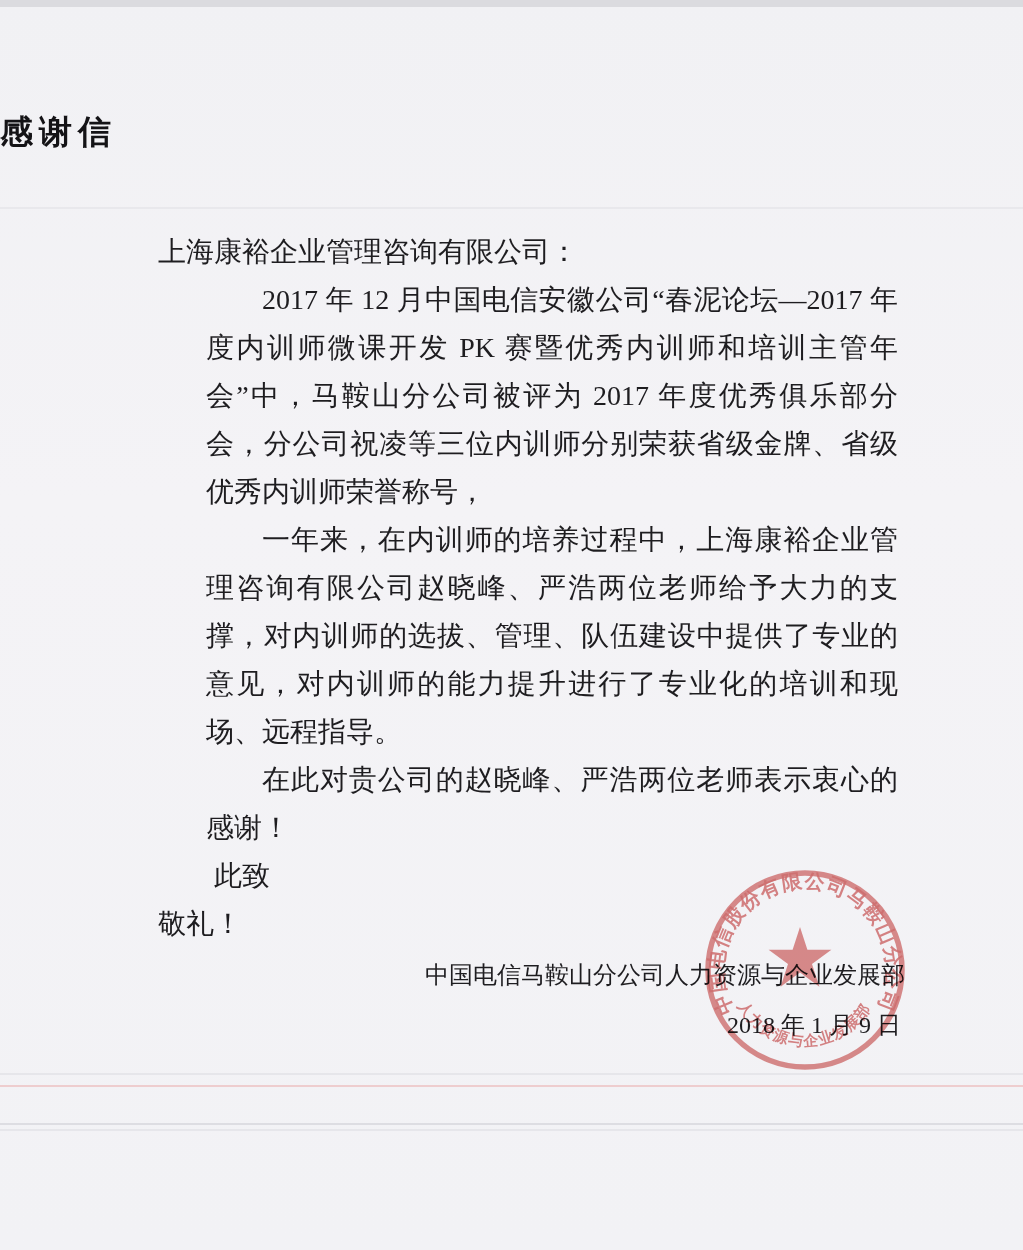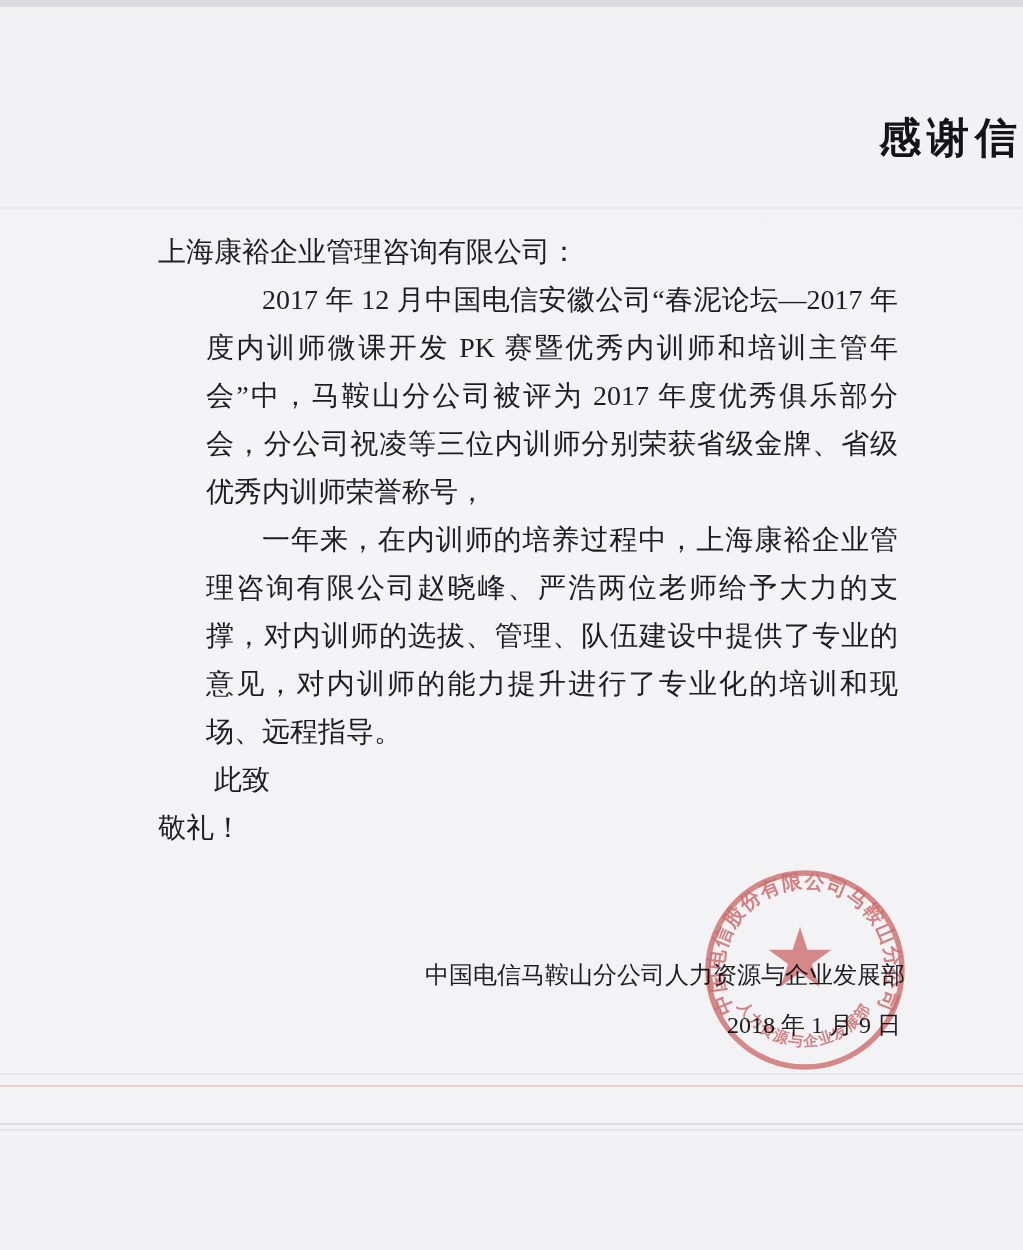--- a/index.html
+++ b/index.html
@@ -21,24 +21,24 @@
   .scan-line { position: absolute; left: 0; width: 100%; height: 2px; }
   .scan-line.l1 { top: 207px; background: rgba(214,214,220,0.35); }
   .scan-line.l2 { top: 1073px; background: rgba(216,216,222,0.45); }
   .scan-line.l3 { top: 1085px; background: rgba(233,160,160,0.45); }
   .scan-line.l4 { top: 1123px; background: rgba(206,206,214,0.6); }
   .scan-line.l5 { top: 1129px; background: rgba(214,214,222,0.45); }
 
   .letter-title {
     position: absolute;
     top: 110px; left: 0; right: 0;
-    text-align: right;
+    text-align: left;
     font-family: "Liberation Sans", sans-serif;
     font-weight: 700;
-    font-size: 42px;
+    font-size: 33px;
     letter-spacing: 6px;
     color: #141316;
   }
   .letter-body {
     position: absolute;
     left: 158px;
     top: 228px;
     width: 740px;
     font-size: 28px;
     line-height: 48px;
@@ -81,20 +81,21 @@
 
   <div class="scan-band-top"></div>
   <div class="scan-line l1"></div>
 
   <div class="letter-title">感谢信</div>
 
   <div class="letter-body">
     <div class="salutation">上海康裕企业管理咨询有限公司：</div>
     <p>2017 年 12 月中国电信安徽公司“春泥论坛—2017 年度内训师微课开发 PK 赛暨优秀内训师和培训主管年会”中，马鞍山分公司被评为 2017 年度优秀俱乐部分会，分公司祝凌等三位内训师分别荣获省级金牌、省级优秀内训师荣誉称号，</p>
     <p>一年来，在内训师的培养过程中，上海康裕企业管理咨询有限公司赵晓峰、严浩两位老师给予大力的支撑，对内训师的选拔、管理、队伍建设中提供了专业的意见，对内训师的能力提升进行了专业化的培训和现场、远程指导。</p>
+    <p>在此对贵公司的赵晓峰、严浩两位老师表示衷心的感谢！</p>
     <div class="closing-cizhi">此致</div>
     <div class="closing-jingli">敬礼！</div>
   </div>
 
   <div class="signature-block">
     <div class="sig-org">中国电信马鞍山分公司人力资源与企业发展部</div>
     <div class="sig-date">2018 年 1 月 9 日</div>
   </div>
 
   <svg class="stamp" viewBox="0 0 240 240" xmlns="http://www.w3.org/2000/svg">

